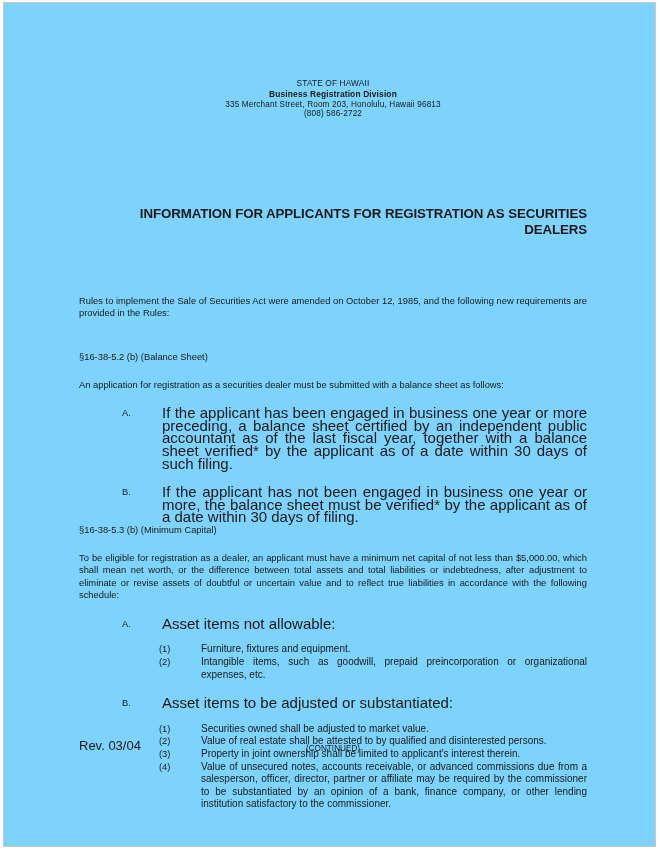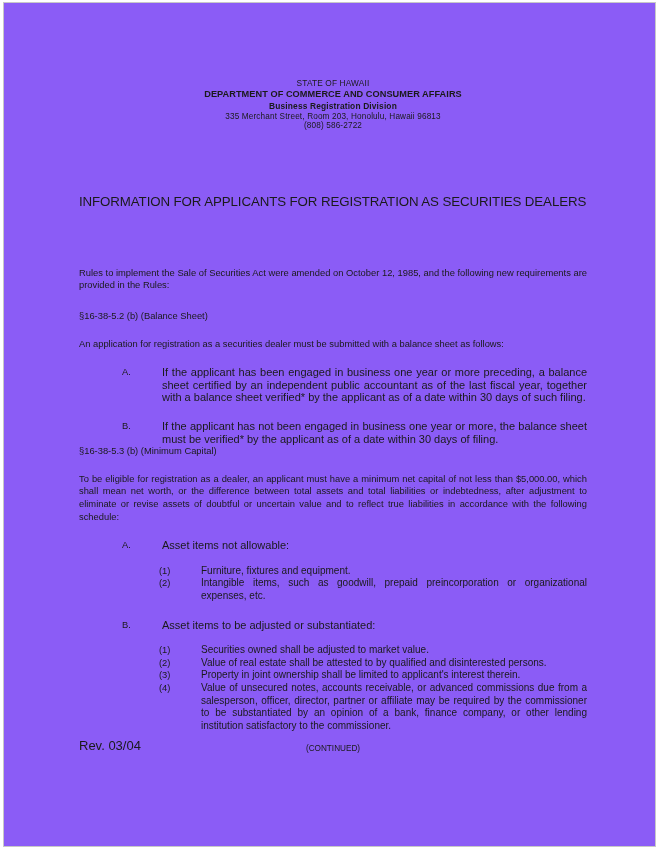--- a/index.html
+++ b/index.html
@@ -14,21 +14,21 @@
     font-family: "Liberation Sans", sans-serif;
     color: #1a1a1a;
   }
 
   .page-sheet {
     position: absolute;
     left: 3px;
     top: 2px;
     width: 653px;
     height: 845px;
-    background: #8b5cf6;
+    background: #7dd3fc;
     border: 1px solid #c8c8c8;
     box-sizing: border-box;
     overflow: hidden;
   }
 
   .page-body {
     position: absolute;
     left: 75px;
     top: 0;
     width: 508px;
@@ -61,58 +61,58 @@
     font-size: 8.2px;
     margin-bottom: 0;
   }
   .lh-phone {
     font-size: 8.2px;
     margin-bottom: 0;
   }
 
   
   .doc-title {
-    margin-top: 64px;
-    text-align: left;
+    margin-top: 88px;
+    text-align: right;
     font-size: 13.3px;
-    font-weight: normal;
+    font-weight: bold;
     letter-spacing: -0.1px;
     line-height: 1.2;
   }
 
   
   .para {
     font-size: 9.35px;
     line-height: 12.6px;
     text-align: justify;
     margin: 0;
   }
   .para.plain {
     text-align: left;
   }
   .gap-intro { margin-top: 57px; }
-  .gap-sec   { margin-top: 18px; }
+  .gap-sec   { margin-top: 31px; }
   .gap-p     { margin-top: 15px; }
   .gap-list  { }
 
   
   .item-row {
     display: flex;
     margin-top: 16px;
   }
   .item-marker {
     width: 40px;
     flex: 0 0 40px;
     margin-left: 43px;
     font-size: 9.35px;
     line-height: 12.6px;
   }
   .item-text {
     flex: 1 1 auto;
-    font-size: 11px;
+    font-size: 15px;
     line-height: 12.6px;
     text-align: justify;
   }
   .item-text.plain {
     text-align: left;
   }
 
   
   .sub-block {
     margin-top: 13px;
@@ -156,21 +156,20 @@
   }
 </style>
 </head>
 <body>
 
 <div class="page-sheet">
   <div class="page-body">
 
     <div class="letterhead">
       <div class="lh-line">STATE OF HAWAII</div>
-      <div class="lh-line lh-bold lh-dept">DEPARTMENT OF COMMERCE AND CONSUMER AFFAIRS</div>
       <div class="lh-line lh-bold lh-div">Business Registration Division</div>
       <div class="lh-line lh-addr">335 Merchant Street, Room 203, Honolulu, Hawaii 96813</div>
       <div class="lh-line lh-phone">(808) 586-2722</div>
     </div>
 
     <div class="doc-title">INFORMATION FOR APPLICANTS FOR REGISTRATION AS SECURITIES DEALERS</div>
 
     <p class="para gap-intro">Rules to implement the Sale of Securities Act were amended on October 12, 1985, and the following new requirements are provided in the Rules:</p>
 
     <p class="para plain gap-sec">§16-38-5.2 (b) (Balance Sheet)</p>

